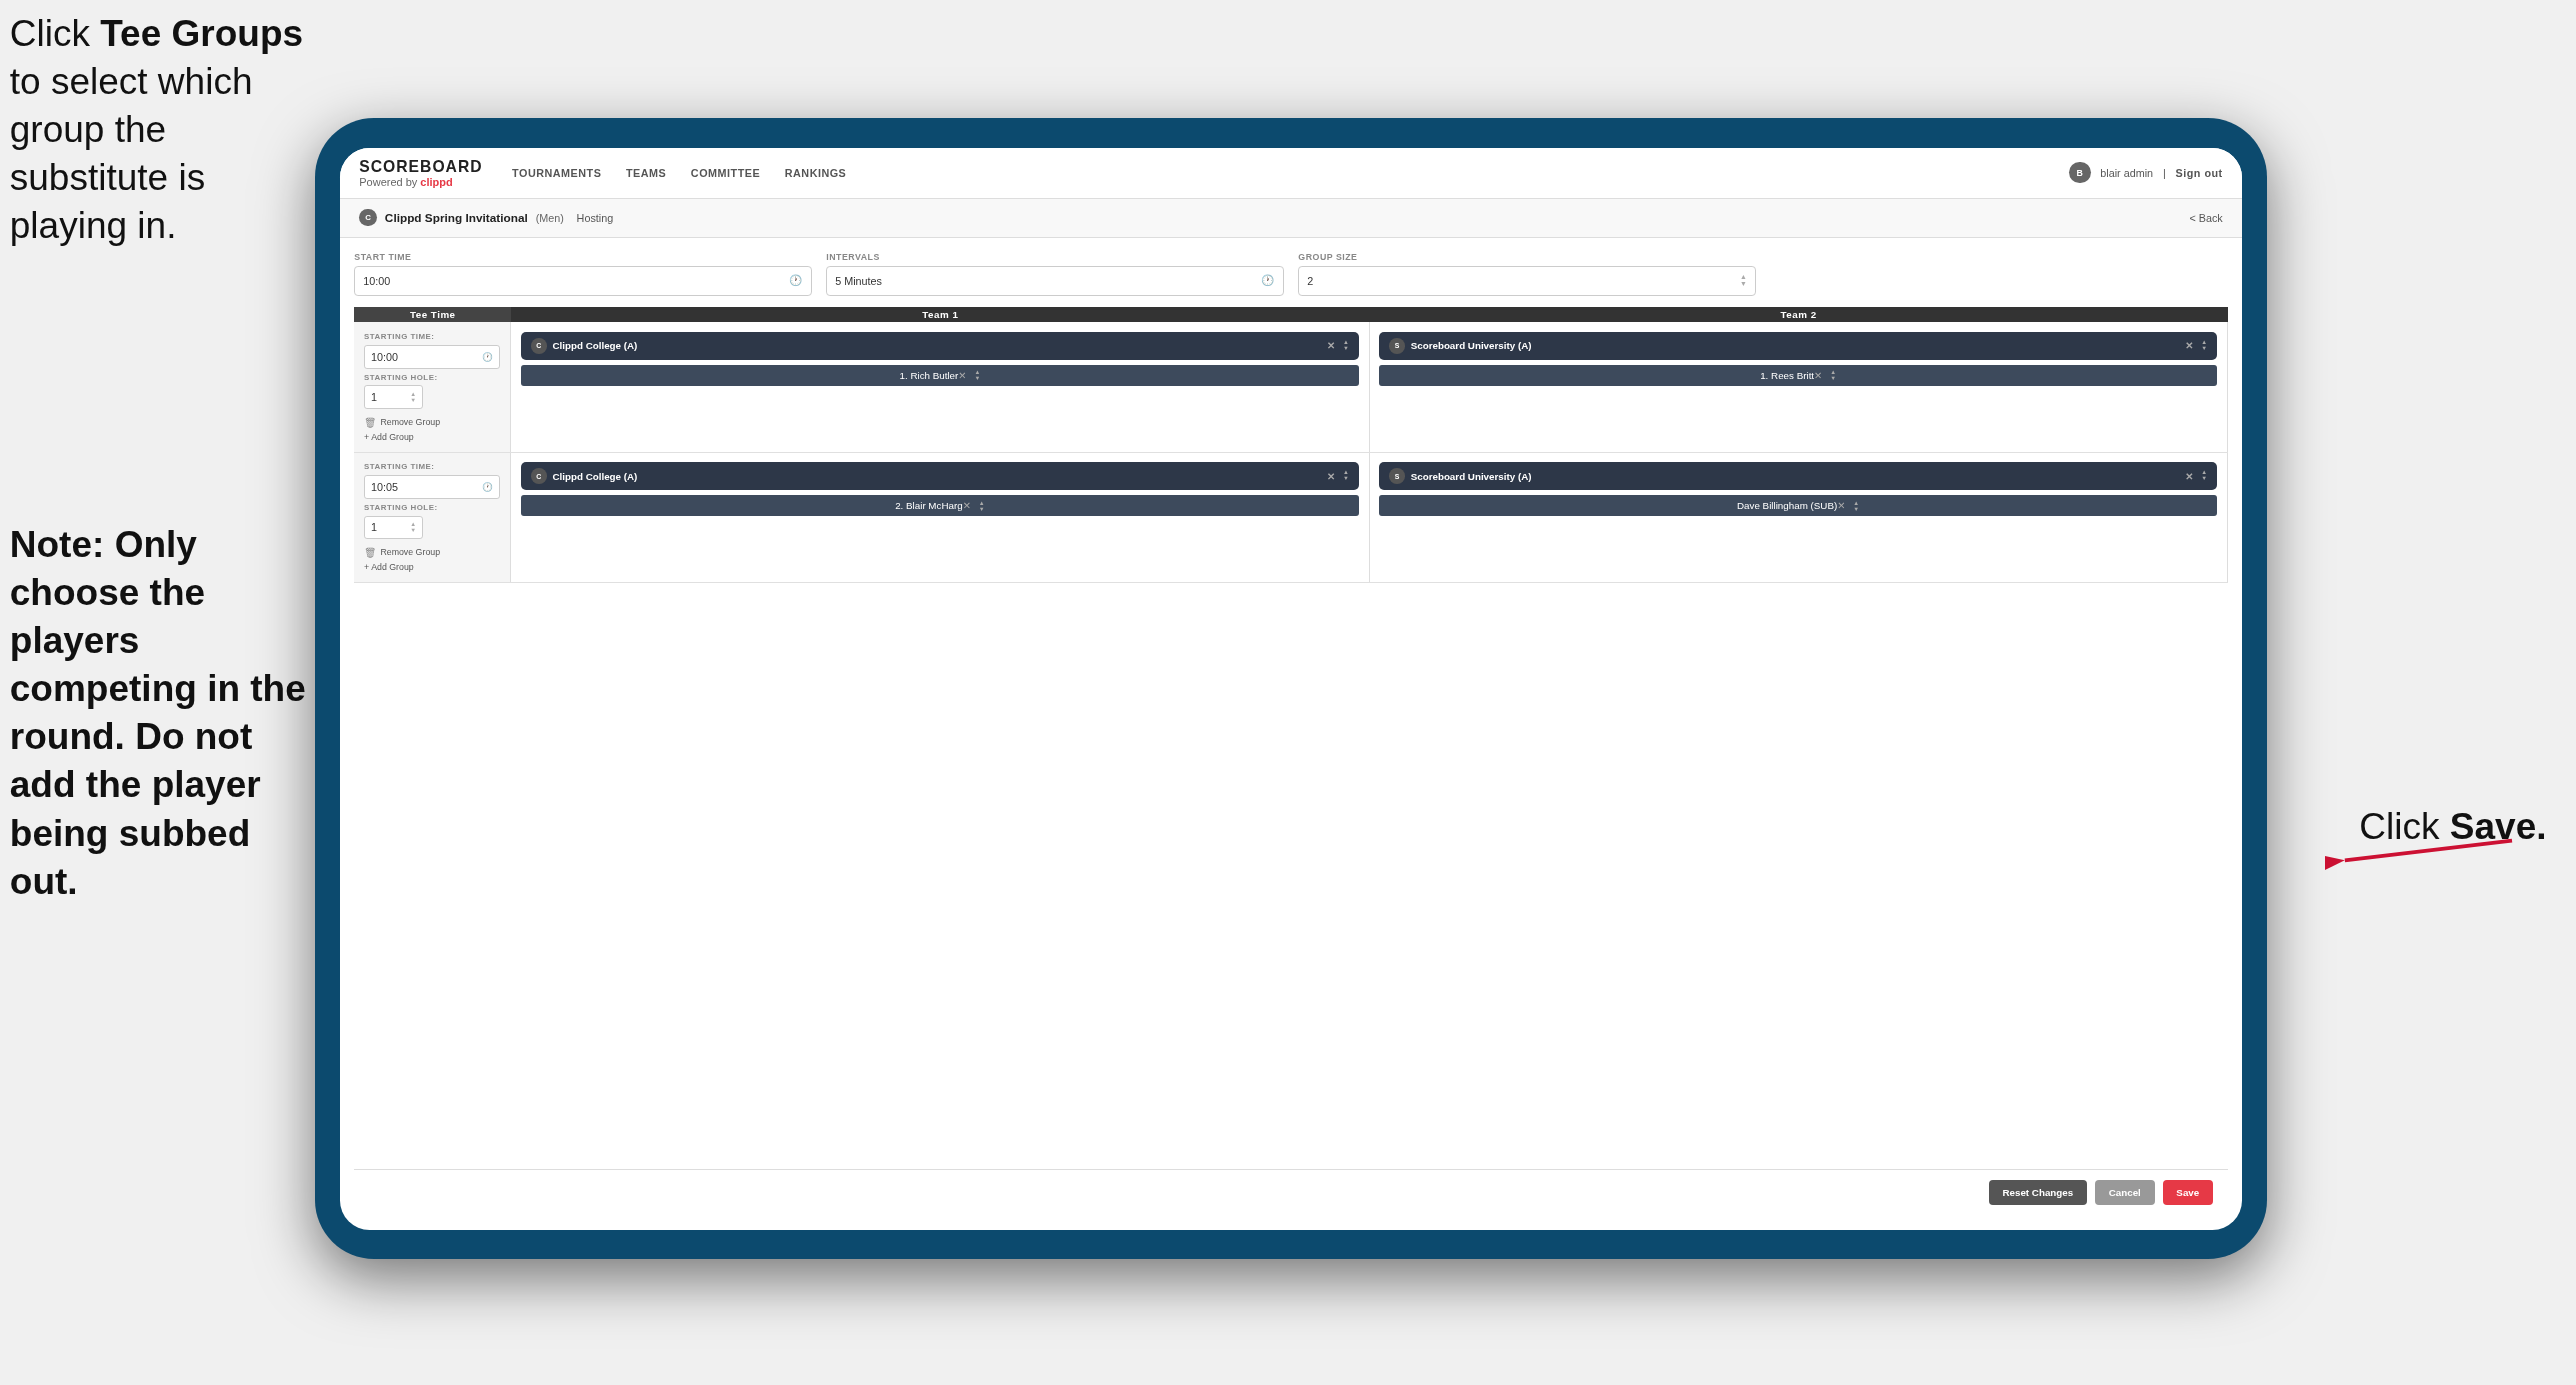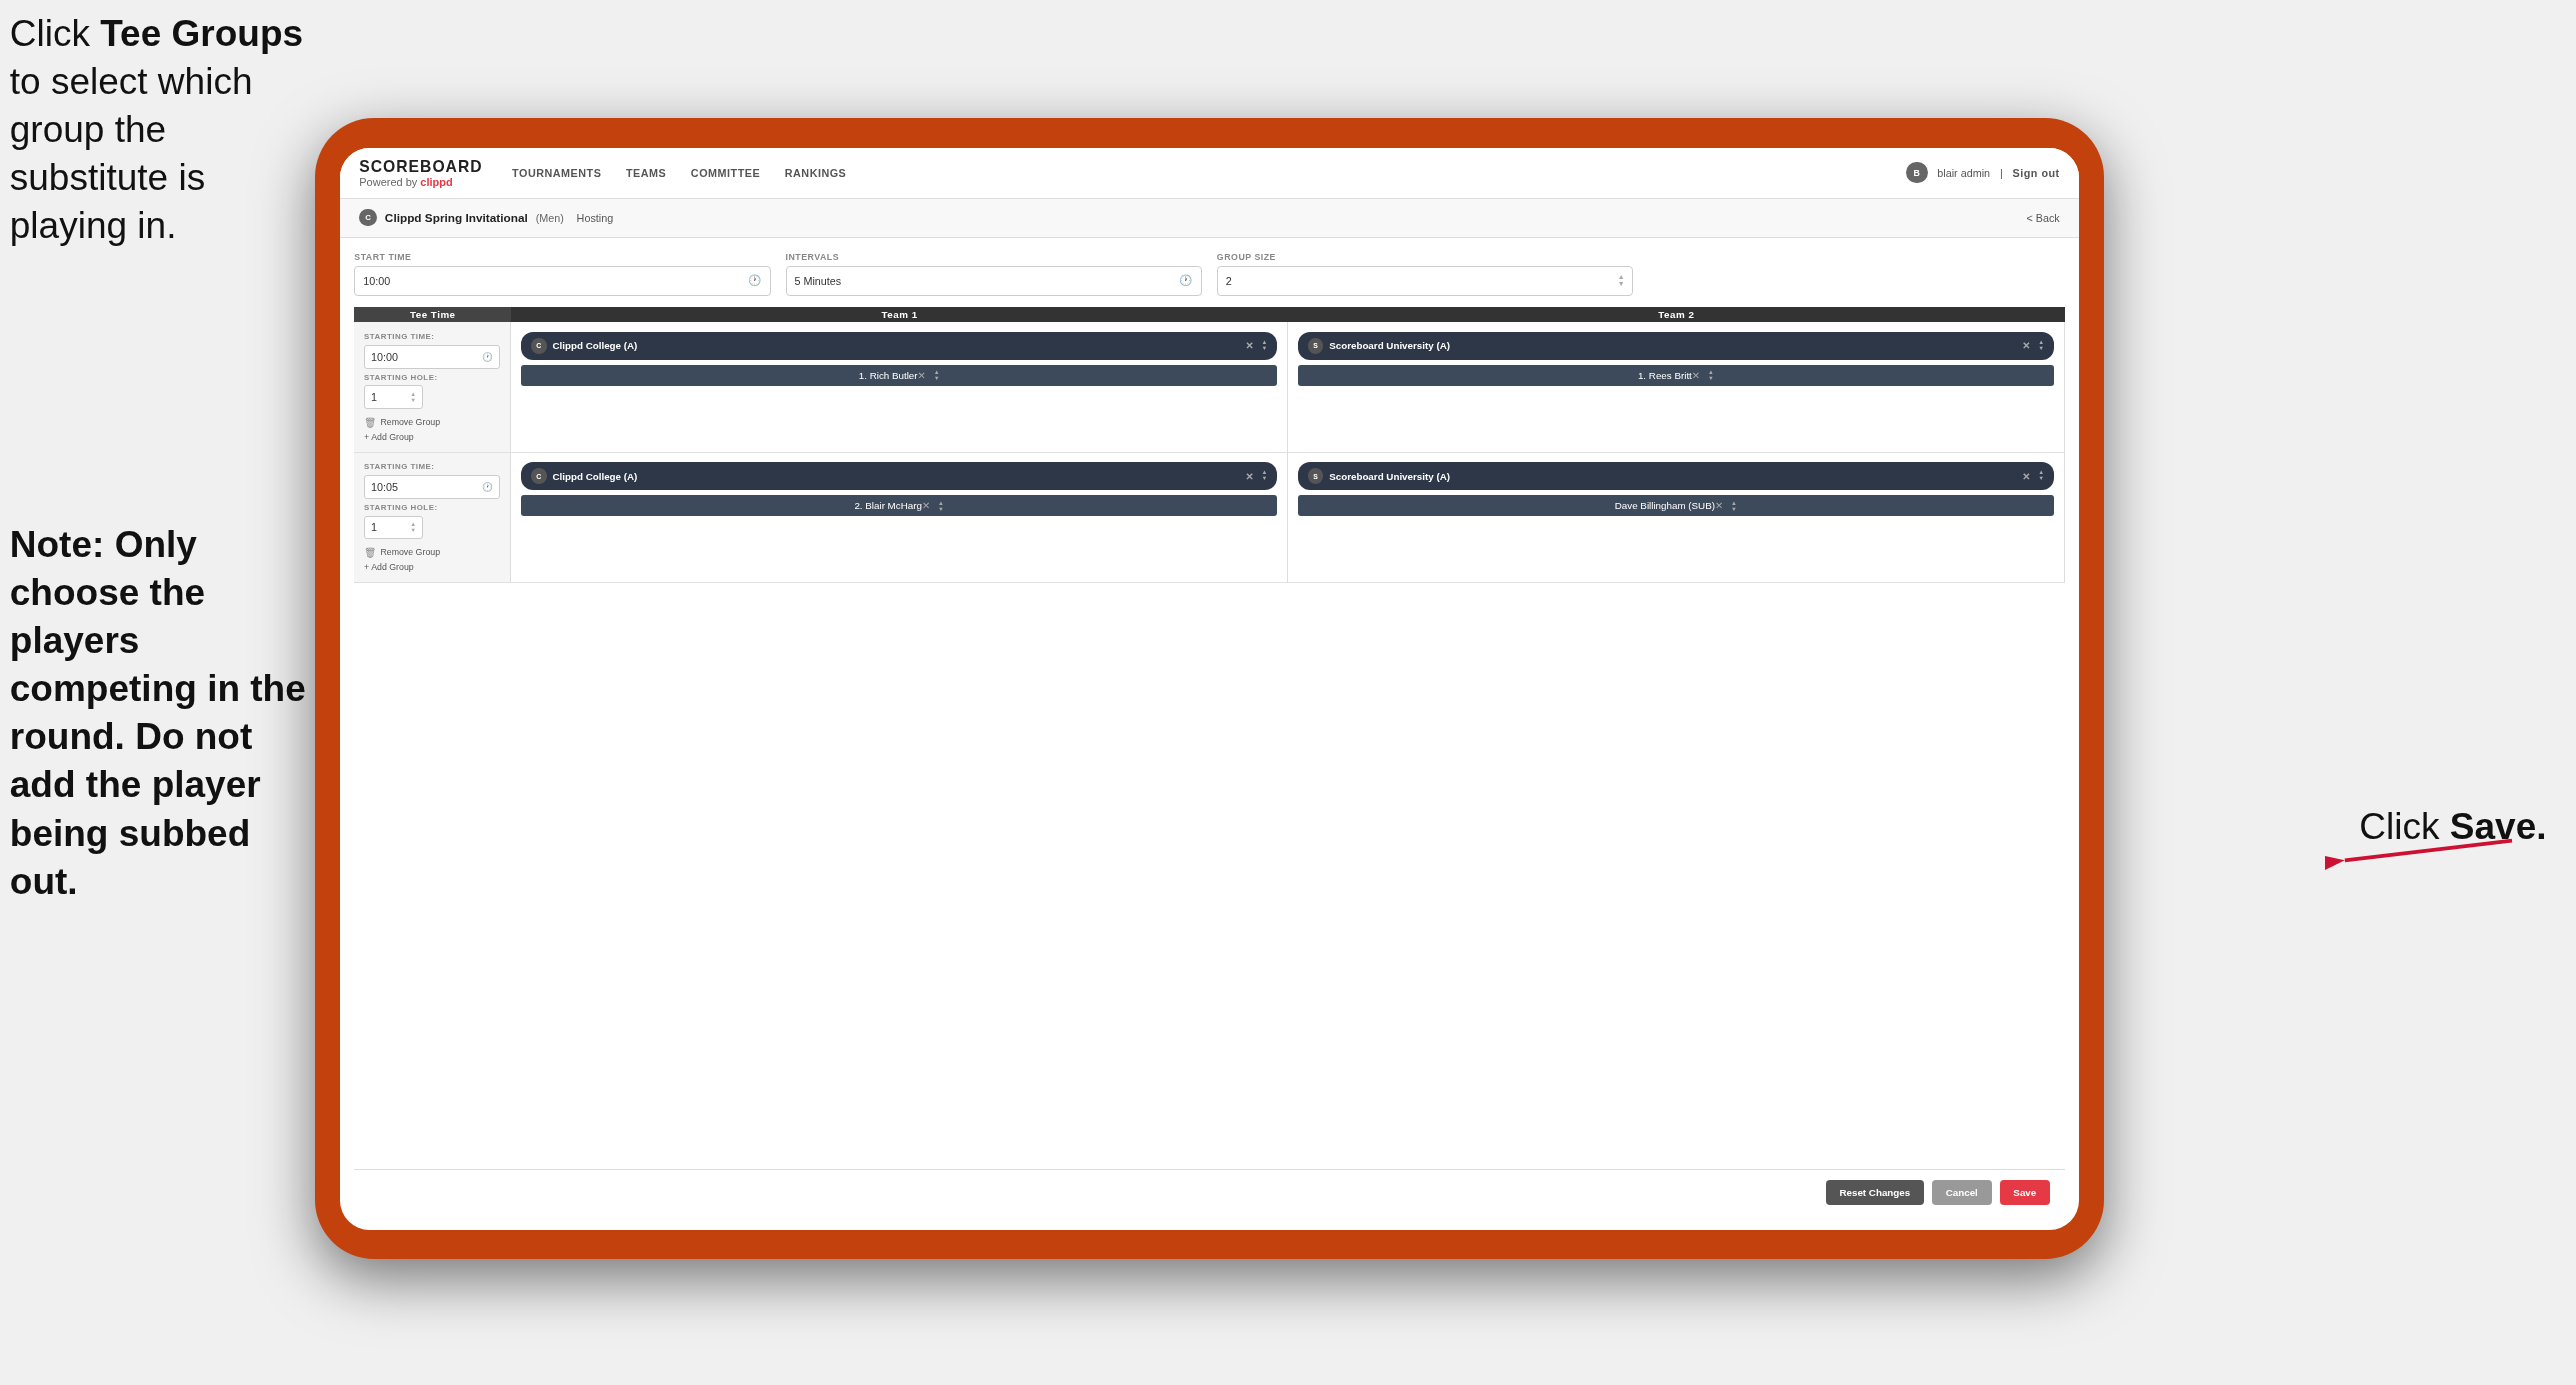--- a/index.html
+++ b/index.html
@@ -44,23 +44,23 @@
       font-size: 37px;
       color: #111;
     }
     .click-save-text strong { font-weight: 700; }
 
     
     .tablet-frame {
       position: absolute;
       top: 118px;
       left: 315px;
-      width: 1789px;
+      width: 1952px;
       height: 1141px;
-      background: #c2410c;
+      background: #0c4a6e;
       border-radius: 59px;
       box-shadow: 0 19.7px 59px rgba(0,0,0,0.5);
       padding: 29.5px 24.6px;
     }
 
     .tablet-screen {
       width: 100%;
       height: 100%;
       background: #fff;
       border-radius: 29.5px;
@@ -359,21 +359,21 @@
       padding: 9.8px;
       display: flex;
       flex-direction: column;
       gap: 4.9px;
       border-right: 1px solid #ddd;
     }
 
     .team-header {
       background: #2d3748;
       color: #fff;
-      border-radius: 12px;
+      border-radius: 5px;
       padding: 5.9px 9.8px;
       font-size: 9.8px;
       font-weight: 600;
       display: flex;
       align-items: center;
       justify-content: space-between;
     }
 
     .team-header .team-badge {
       width: 15.7px;

